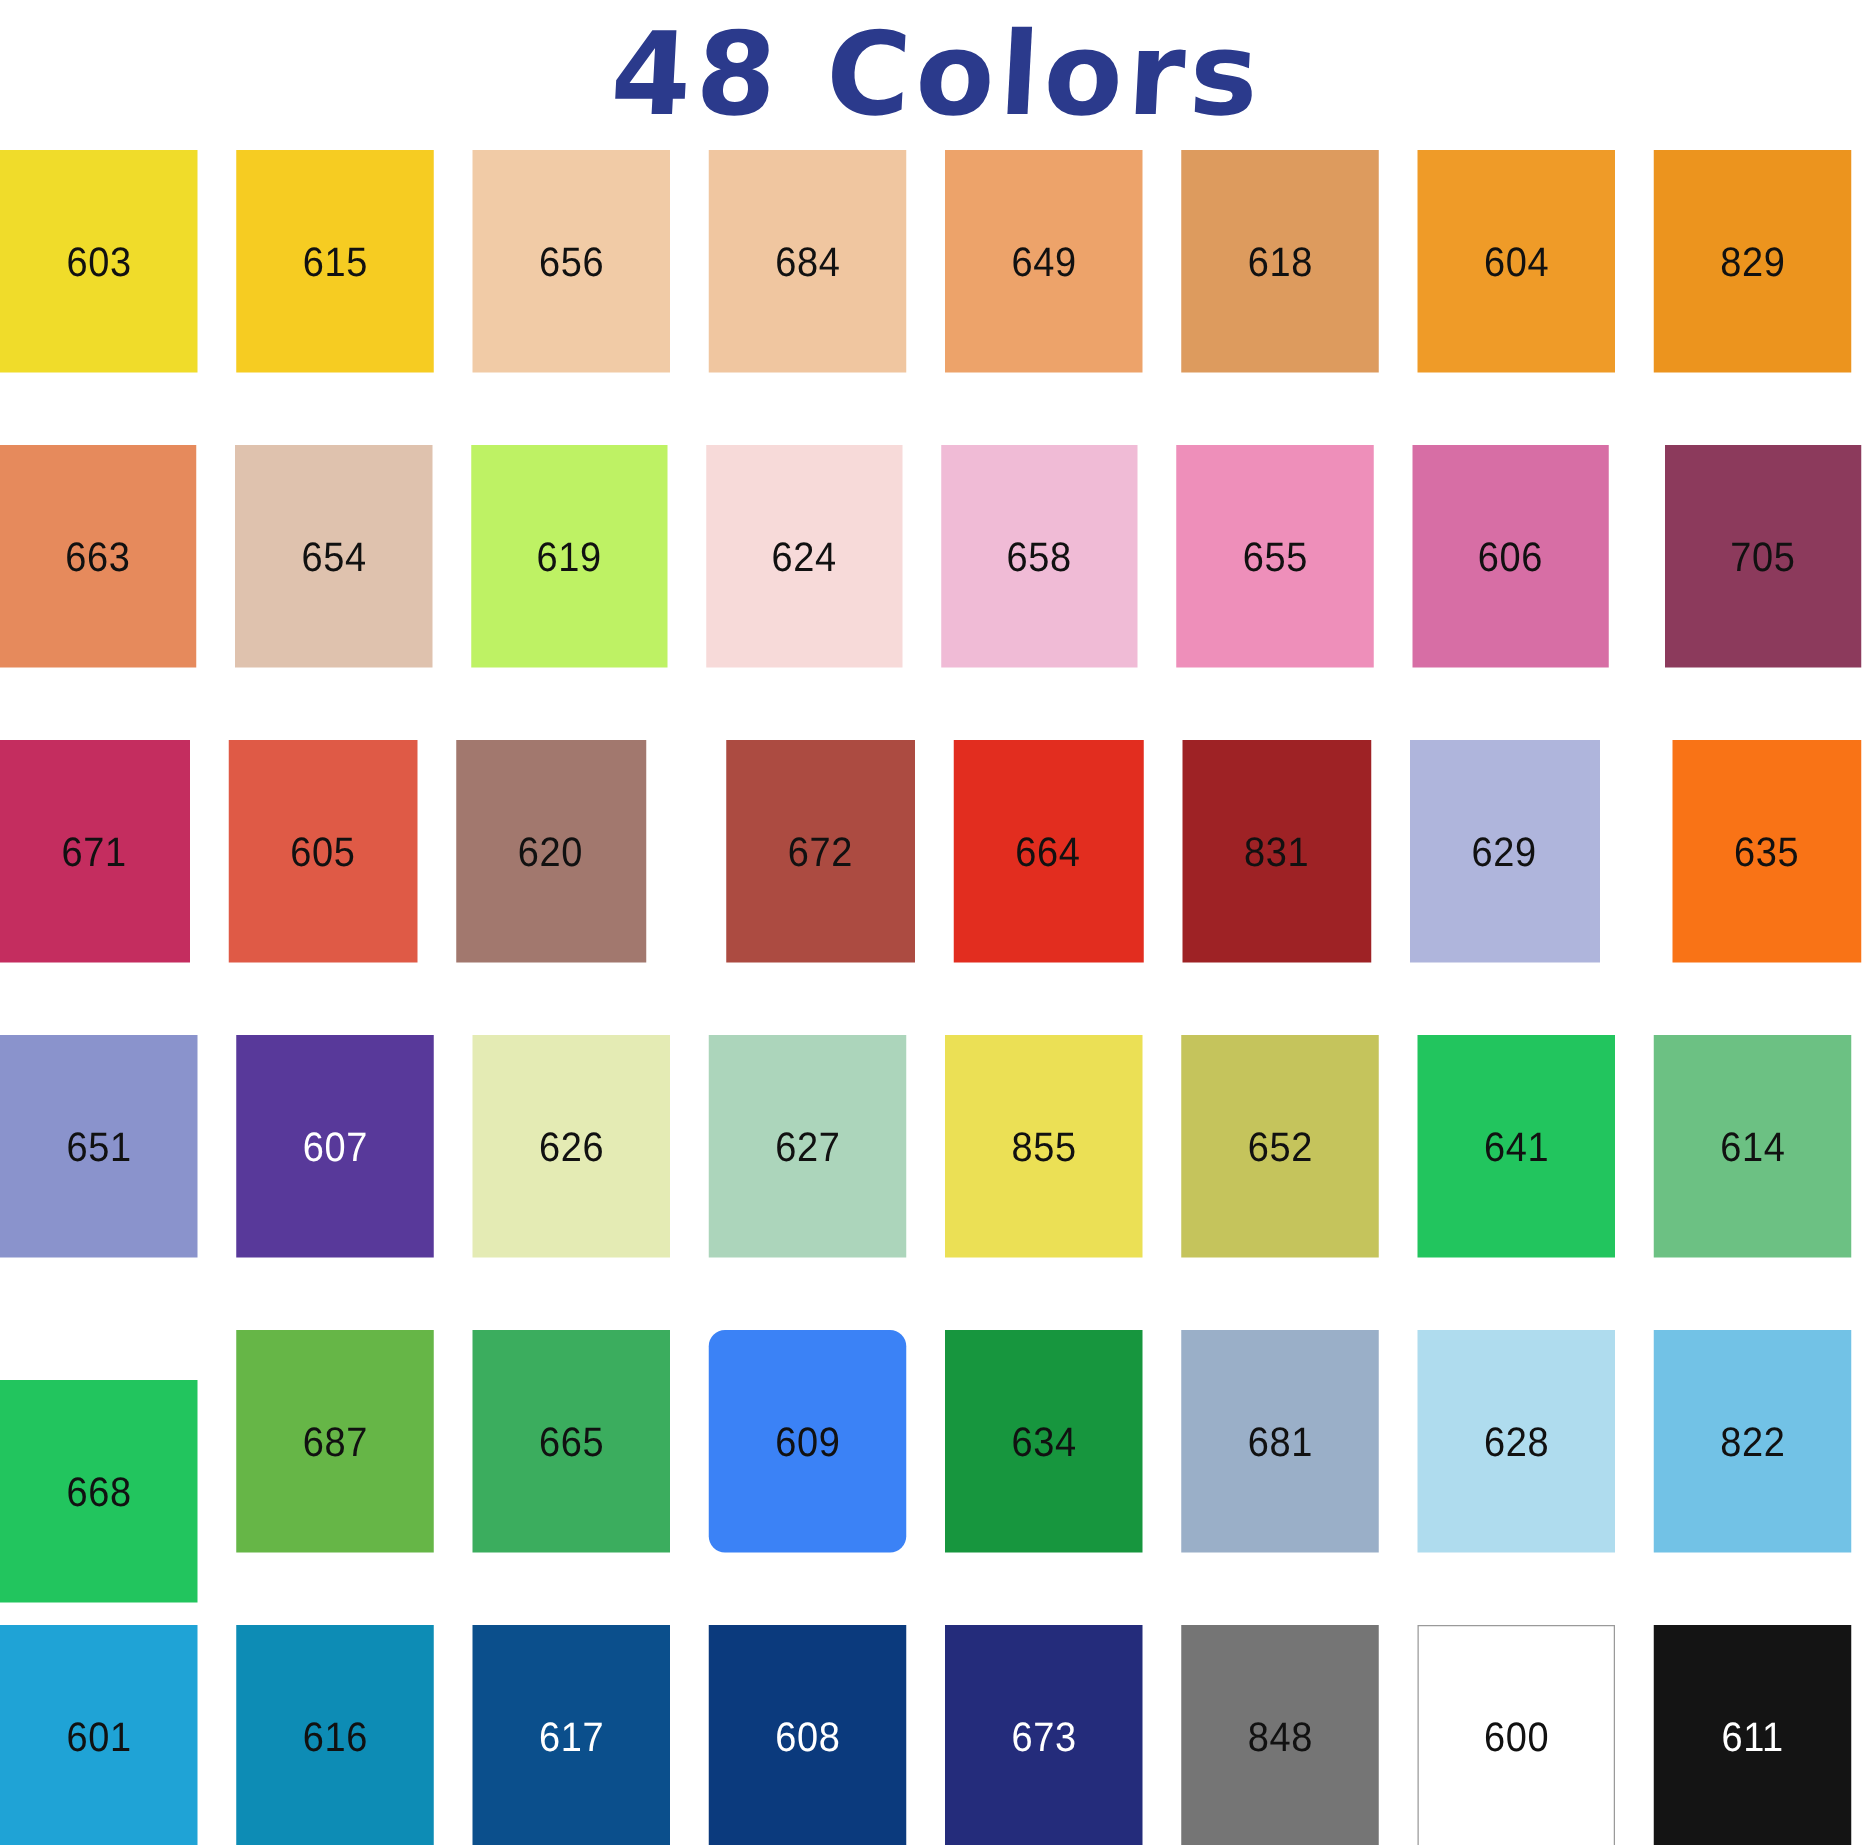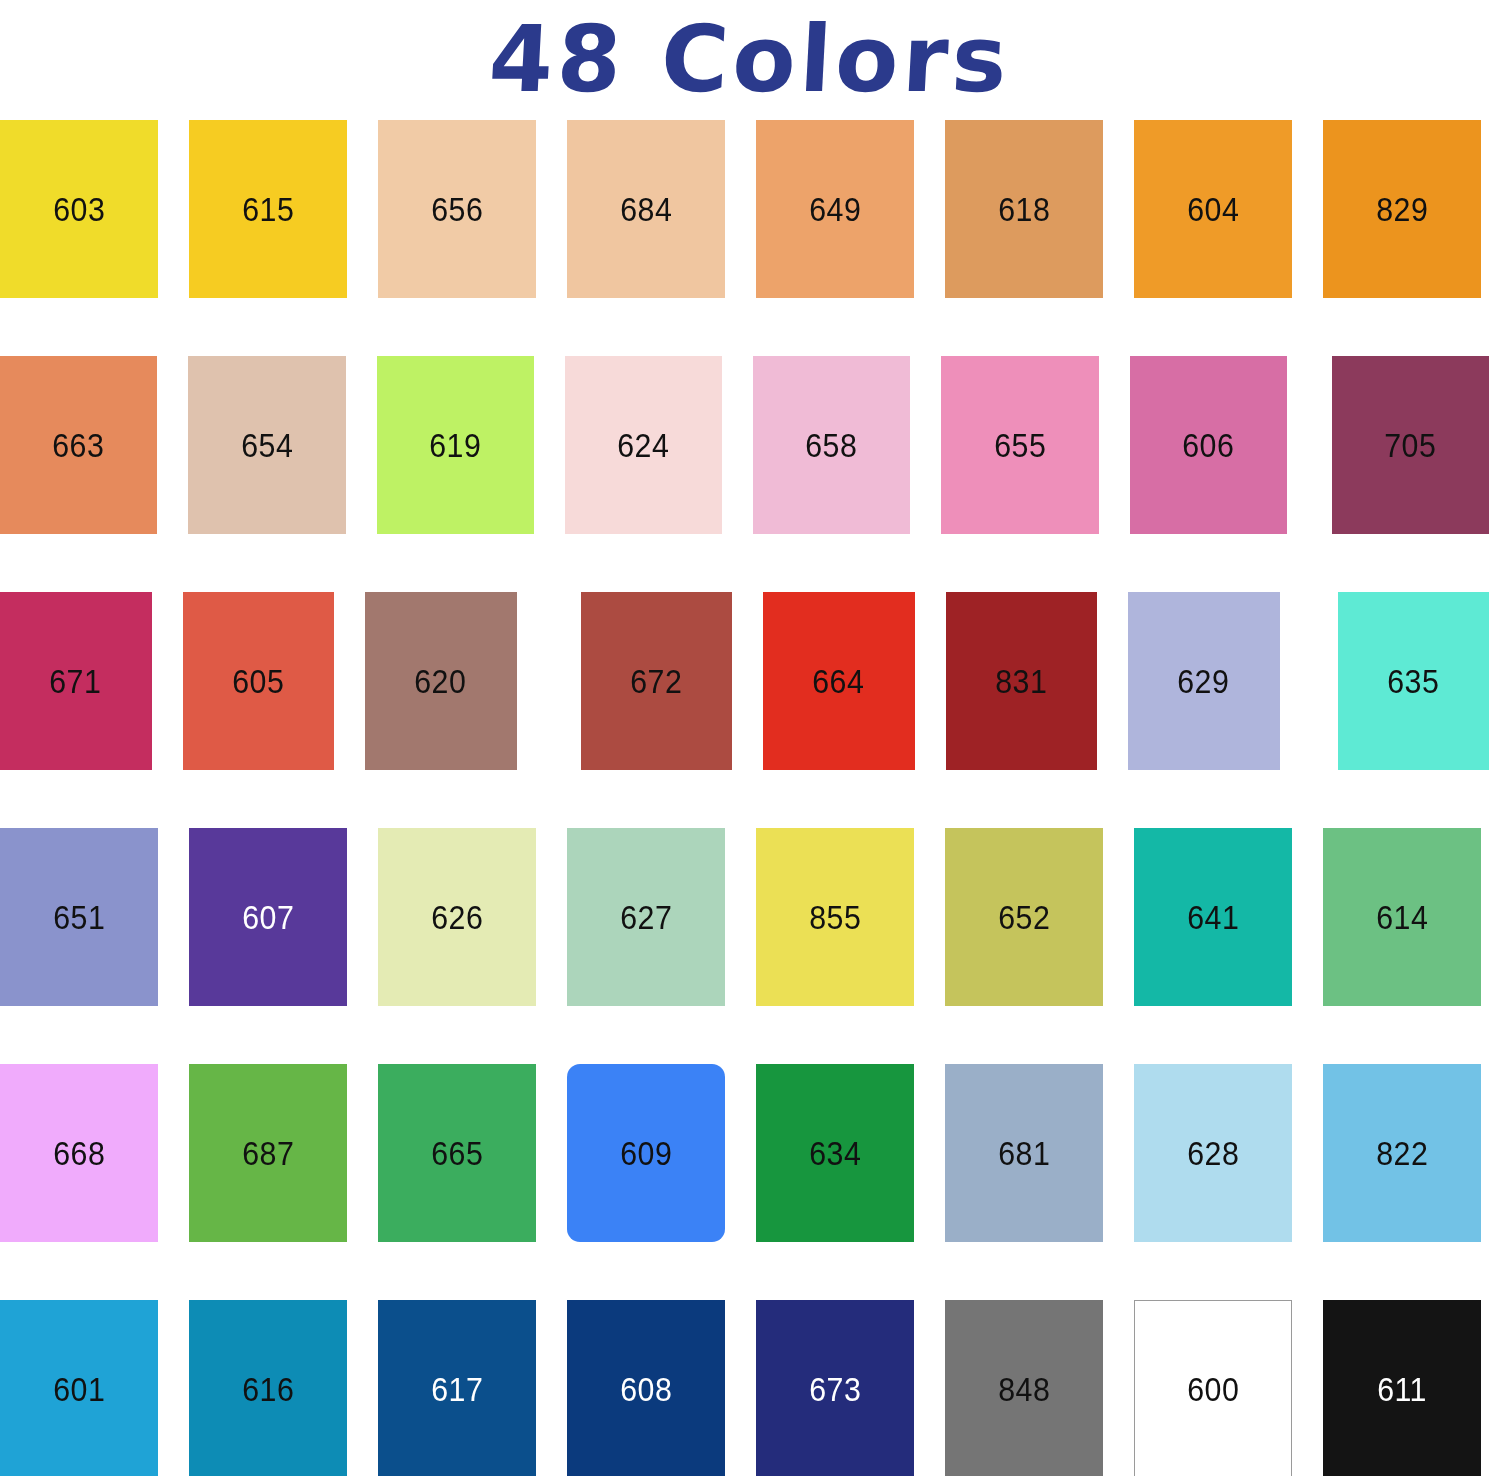--- a/index.html
+++ b/index.html
@@ -154,21 +154,21 @@
         </div>
         <div class="swatch" style="background: rgb(226, 45, 31);">
           <span class="swatch-label label-dark">664</span>
         </div>
         <div class="swatch" style="background: rgb(158, 34, 37);">
           <span class="swatch-label label-dark">831</span>
         </div>
         <div class="swatch" style="background: rgb(175, 181, 220);">
           <span class="swatch-label label-dark">629</span>
         </div>
-        <div class="swatch" style="background: #5eead4; margin-left: 27px;">
+        <div class="swatch" style="background: #f97316; margin-left: 27px;">
           <span class="swatch-label label-dark">635</span>
         </div>
       </div>
       <div class="row">
         <div class="swatch" style="background: rgb(138, 147, 204);">
           <span class="swatch-label label-dark">651</span>
         </div>
         <div class="swatch" style="background: rgb(88, 57, 154);">
           <span class="swatch-label label-light">607</span>
         </div>
@@ -177,29 +177,29 @@
         </div>
         <div class="swatch" style="background: rgb(172, 213, 187);">
           <span class="swatch-label label-dark">627</span>
         </div>
         <div class="swatch" style="background: rgb(235, 224, 85);">
           <span class="swatch-label label-dark">855</span>
         </div>
         <div class="swatch" style="background: rgb(197, 196, 92);">
           <span class="swatch-label label-dark">652</span>
         </div>
-        <div class="swatch" style="background: #14b8a6;">
+        <div class="swatch" style="background: #22c55e;">
           <span class="swatch-label label-dark">641</span>
         </div>
         <div class="swatch" style="background: rgb(108, 193, 131);">
           <span class="swatch-label label-dark">614</span>
         </div>
       </div>
       <div class="row">
-        <div class="swatch" style="background: #f0abfc;">
+        <div class="swatch" style="background: #22c55e; margin-top: 40px;">
           <span class="swatch-label label-dark">668</span>
         </div>
         <div class="swatch" style="background: rgb(102, 182, 71);">
           <span class="swatch-label label-dark">687</span>
         </div>
         <div class="swatch" style="background: rgb(59, 173, 94);">
           <span class="swatch-label label-dark">665</span>
         </div>
         <div class="swatch" style="background: #3b82f6; border-radius: 13px;">
           <span class="swatch-label label-dark">609</span>

